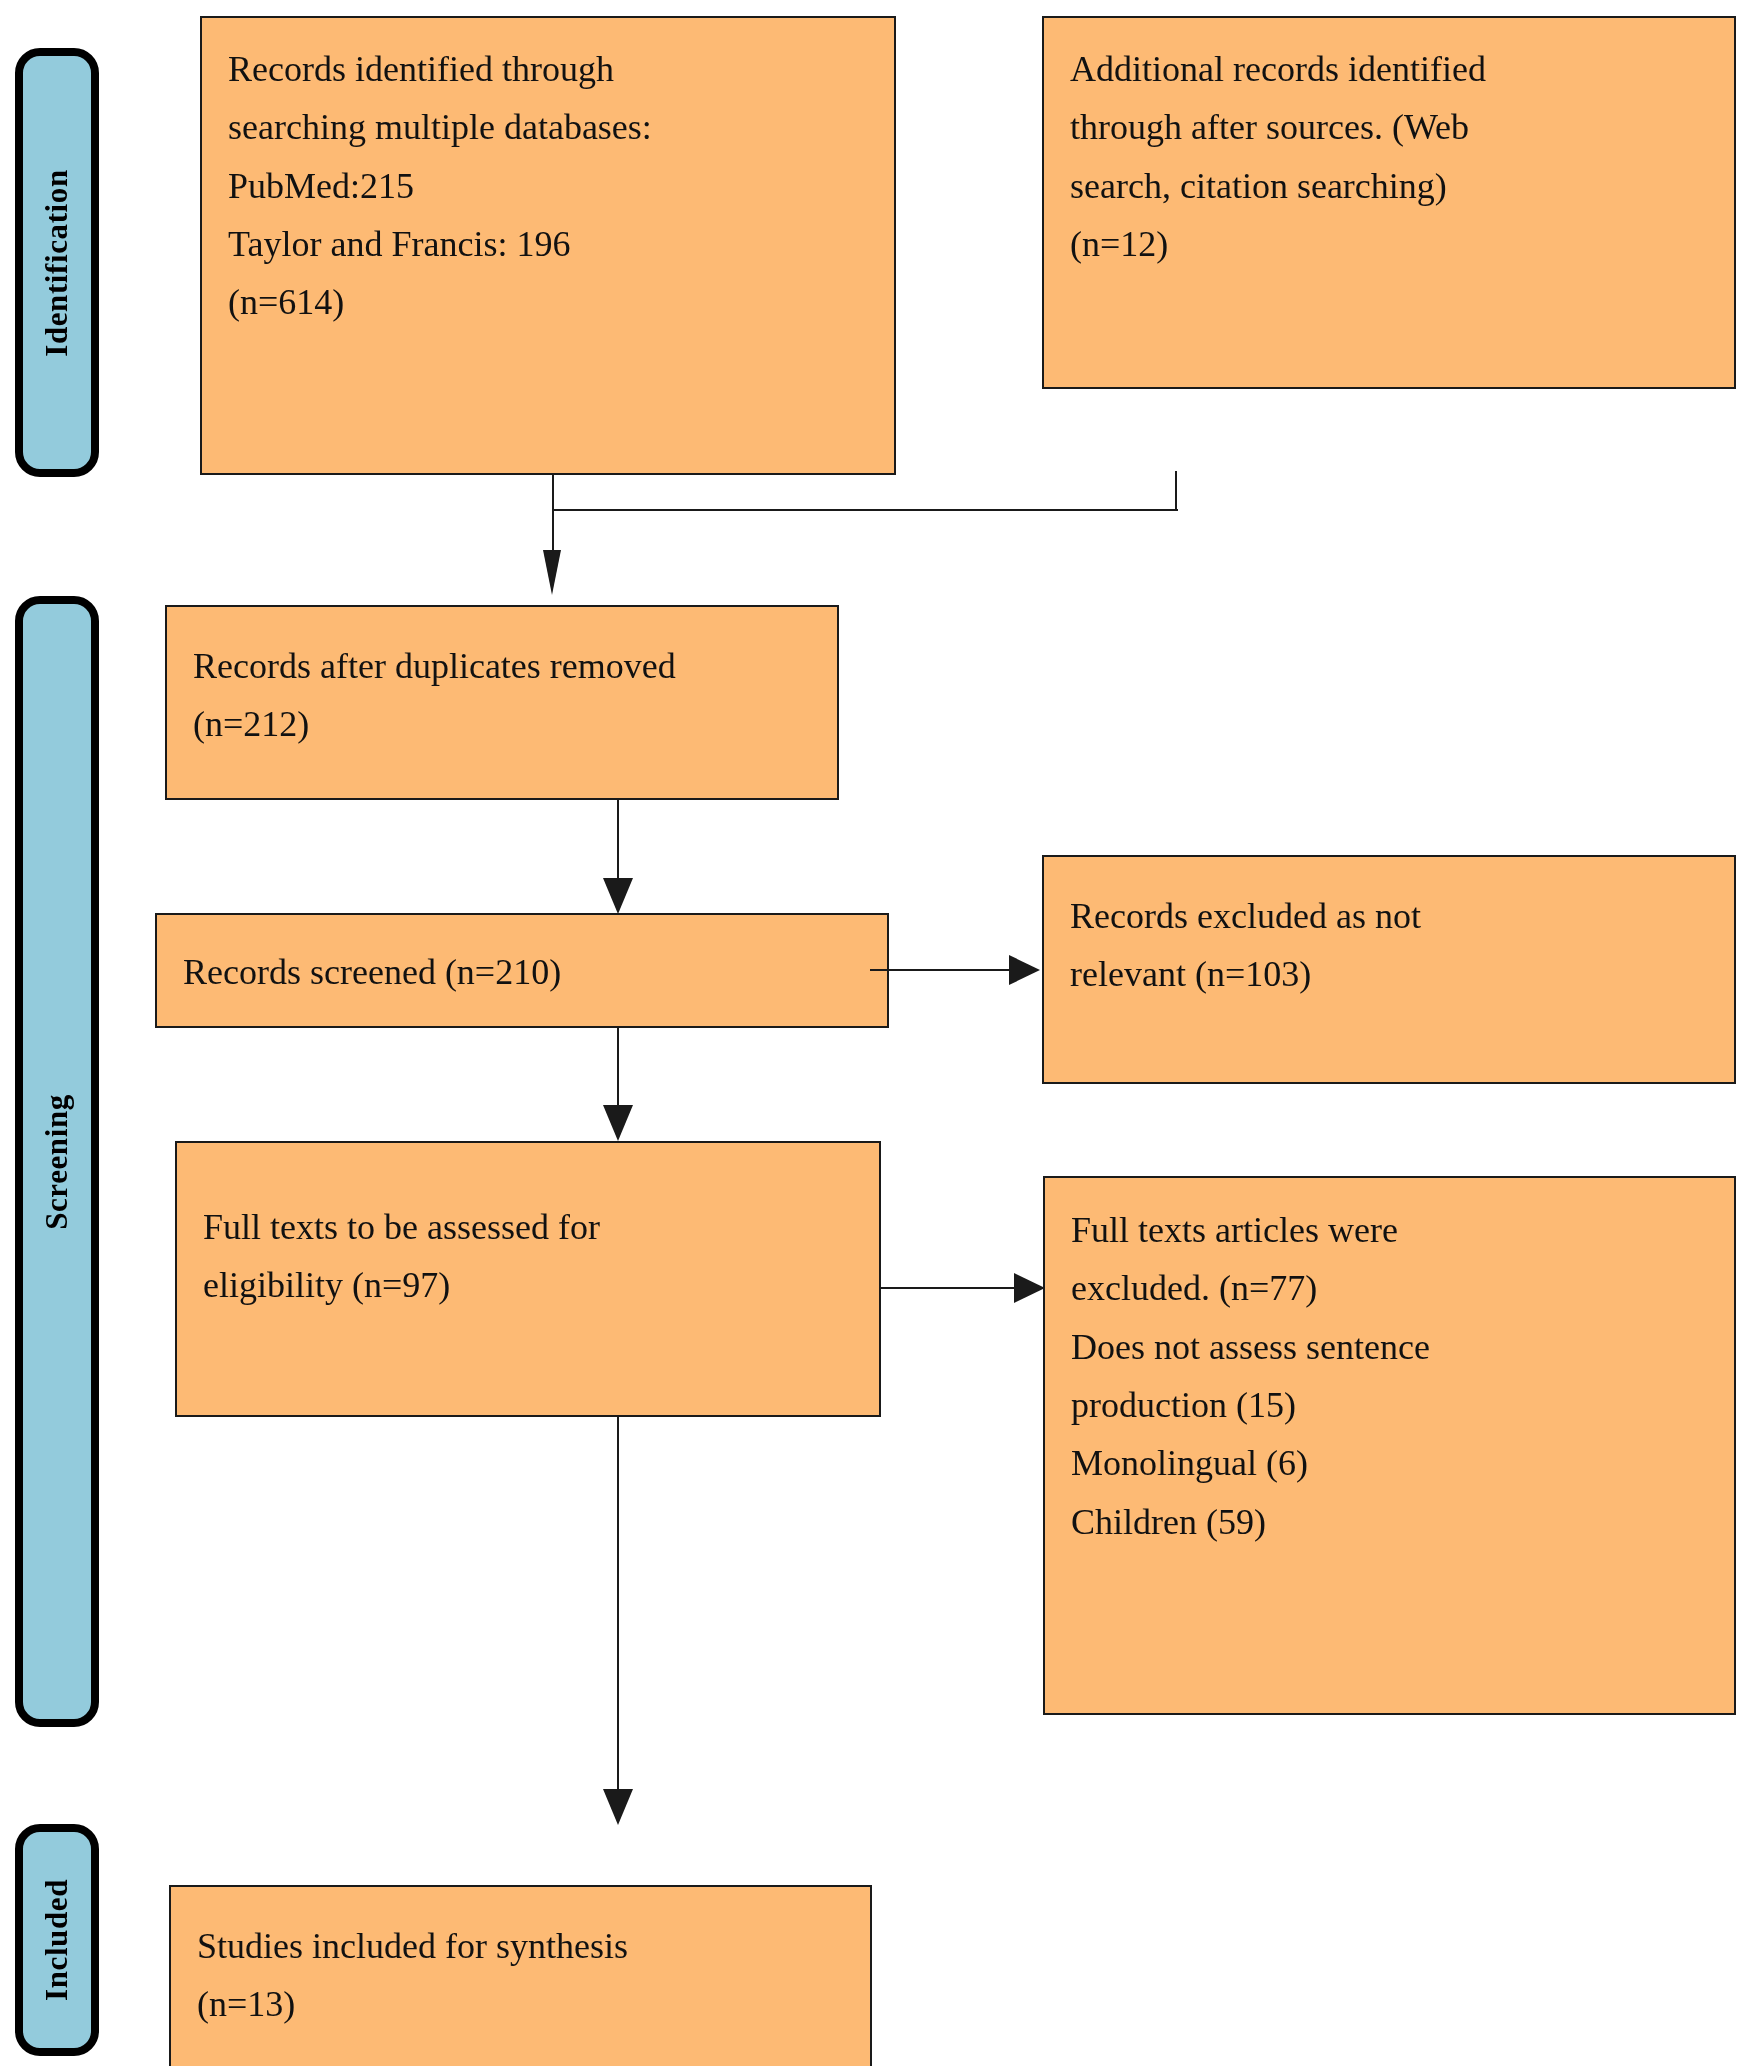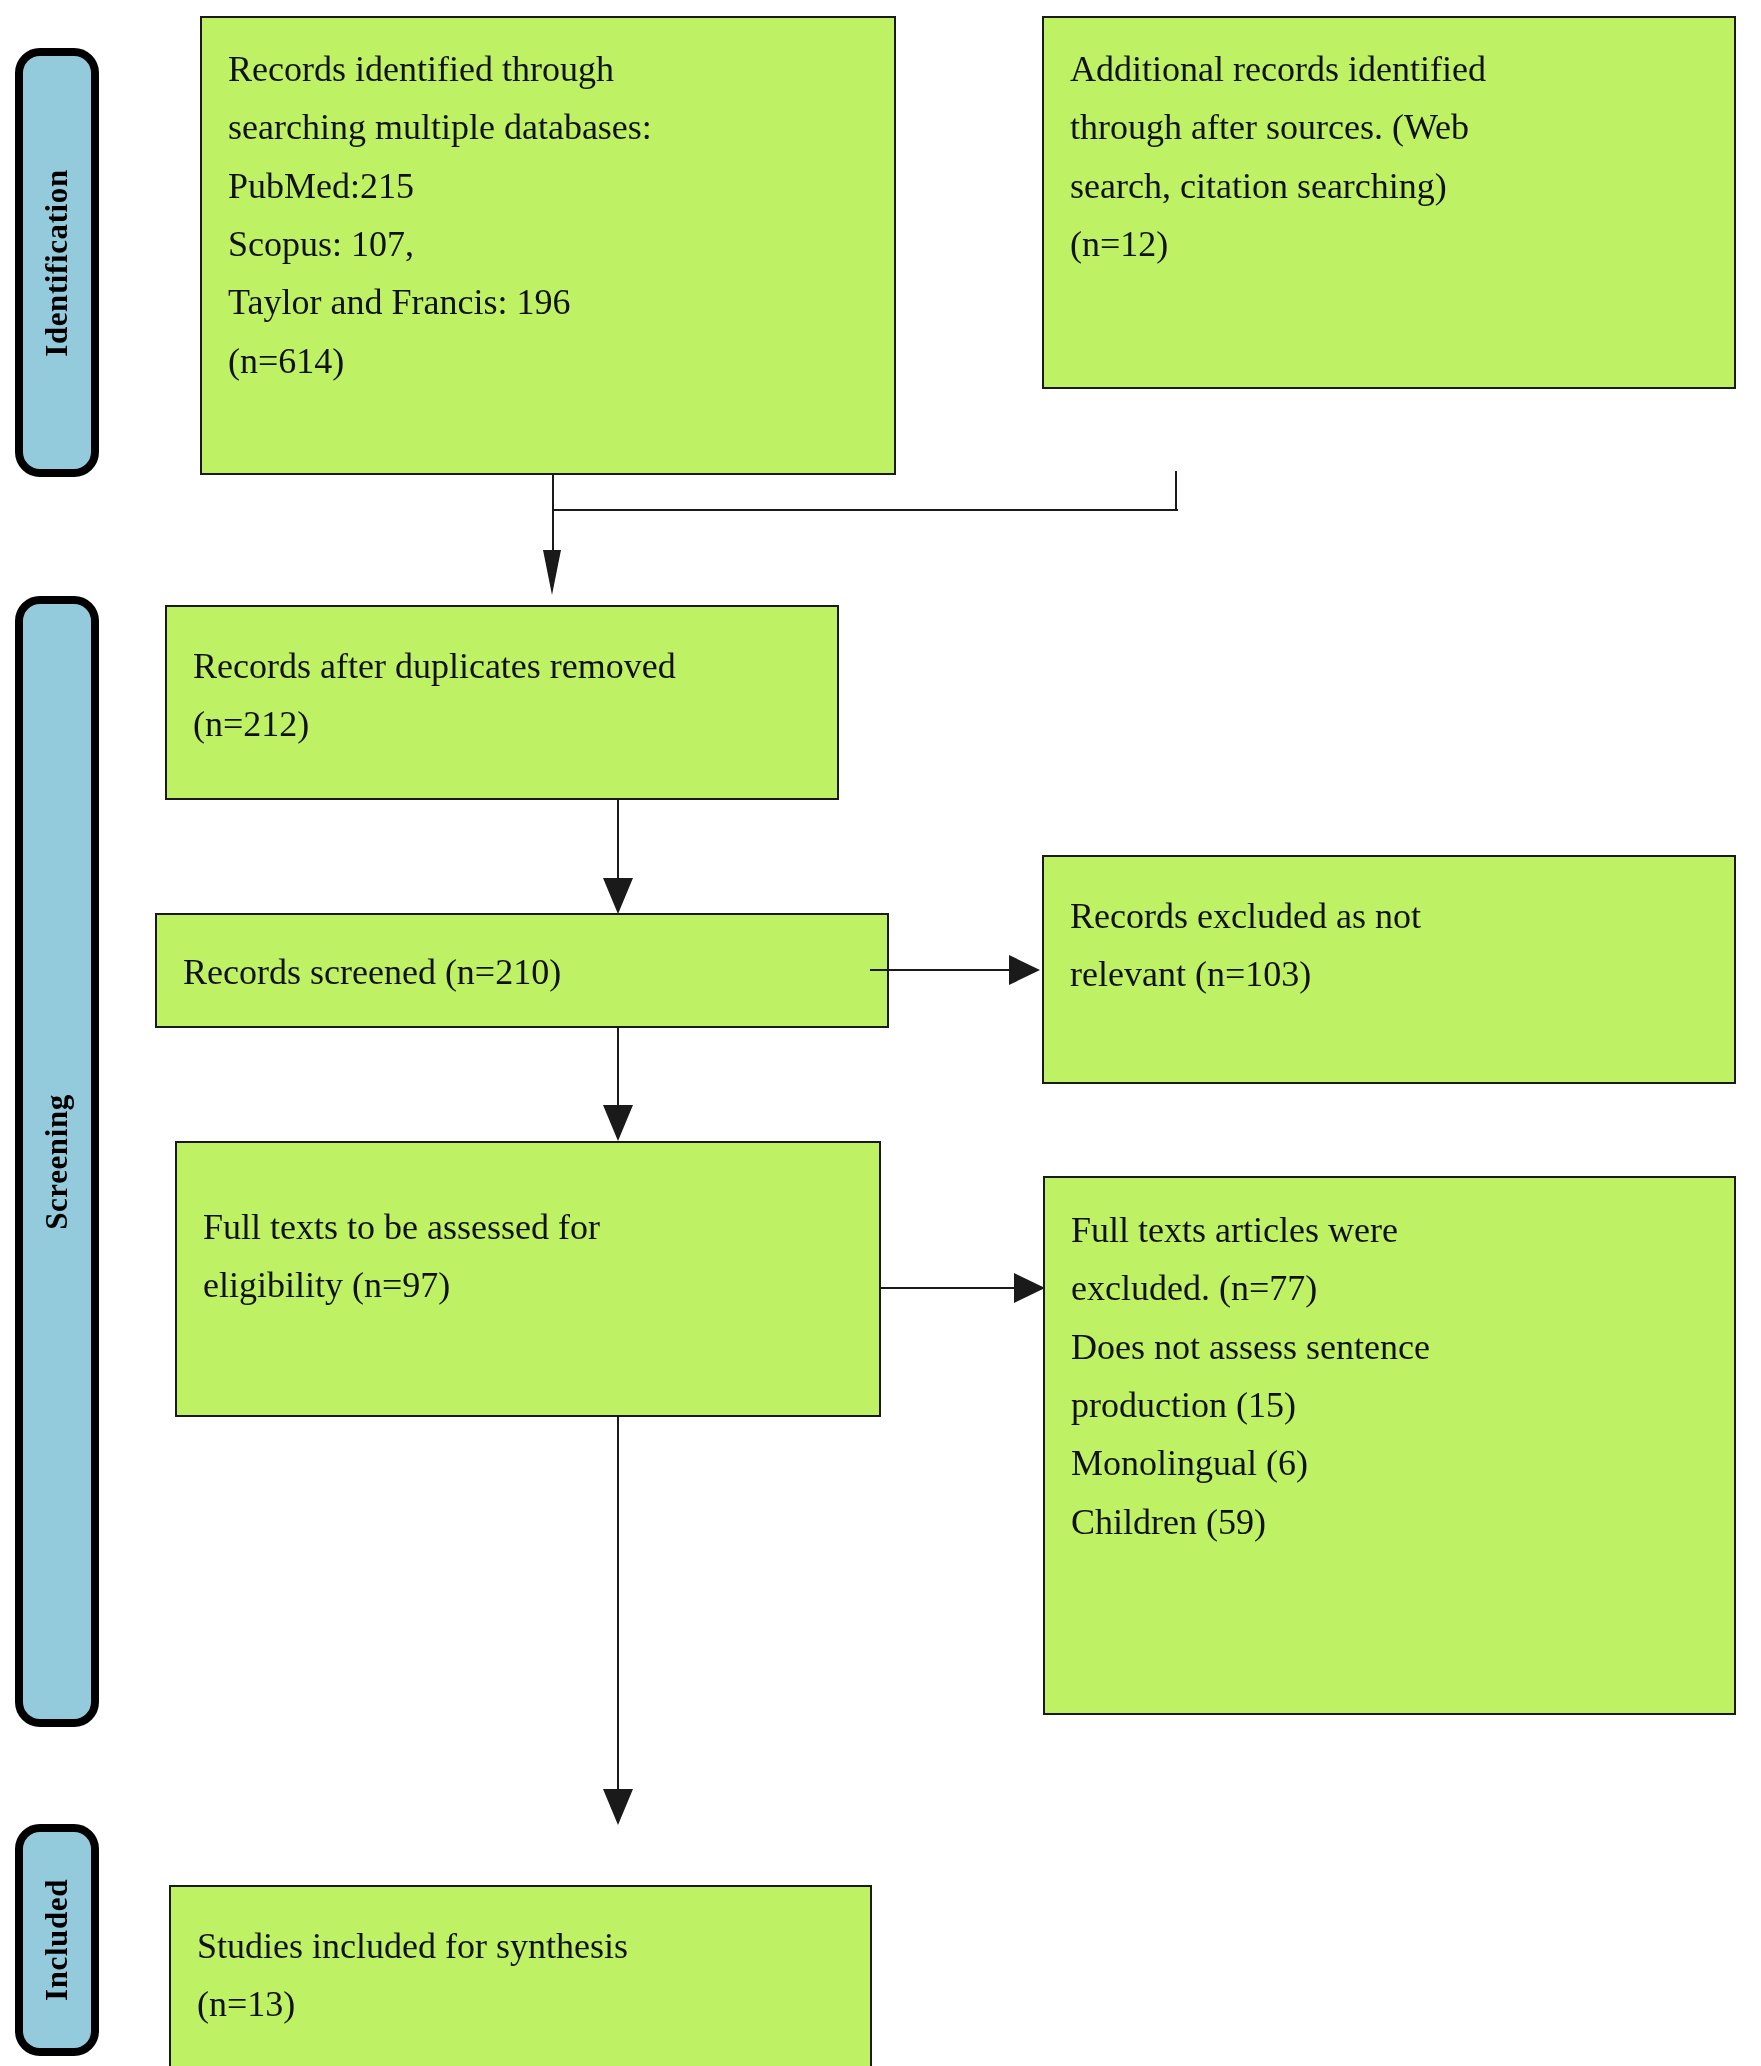--- a/index.html
+++ b/index.html
@@ -37,21 +37,21 @@
     font-family: "Liberation Serif", "DejaVu Serif", serif;
     font-weight: 700;
     font-size: 31px;
     letter-spacing: 0.6px;
     color: #000000;
   }
 
   
   .node-box {
     position: absolute;
-    background: #bef264;
+    background: #fdba74;
     border: 2.9px solid #1a1a1a;
     box-sizing: border-box;
   }
   .node-box .box-text {
     position: absolute;
     left: 26px;
     right: 17px;
     font-size: 36px;
     line-height: 1.62;
     color: #111111;
@@ -107,21 +107,20 @@
 
   <div class="phase-pill" style="left:15px; top:1824px; width:84px; height:232px;">
     <span class="pill-text">Included</span>
   </div>
 
   <div class="node-box" style="left:200px; top:16px; width:696px; height:459px;">
     <div class="box-text" style="top:22px;">
       <span class="ln">Records identified through</span>
       <span class="ln">searching multiple databases:</span>
       <span class="ln">PubMed:215</span>
-      <span class="ln">Scopus: 107,</span>
       <span class="ln">Taylor and Francis: 196</span>
       <span class="ln">(n=614)</span>
     </div>
   </div>
 
   <div class="node-box" style="left:1042px; top:16px; width:694px; height:373px;">
     <div class="box-text" style="top:22px;">
       <span class="ln">Additional records identified</span>
       <span class="ln">through after sources. (Web</span>
       <span class="ln">search, citation searching)</span>

